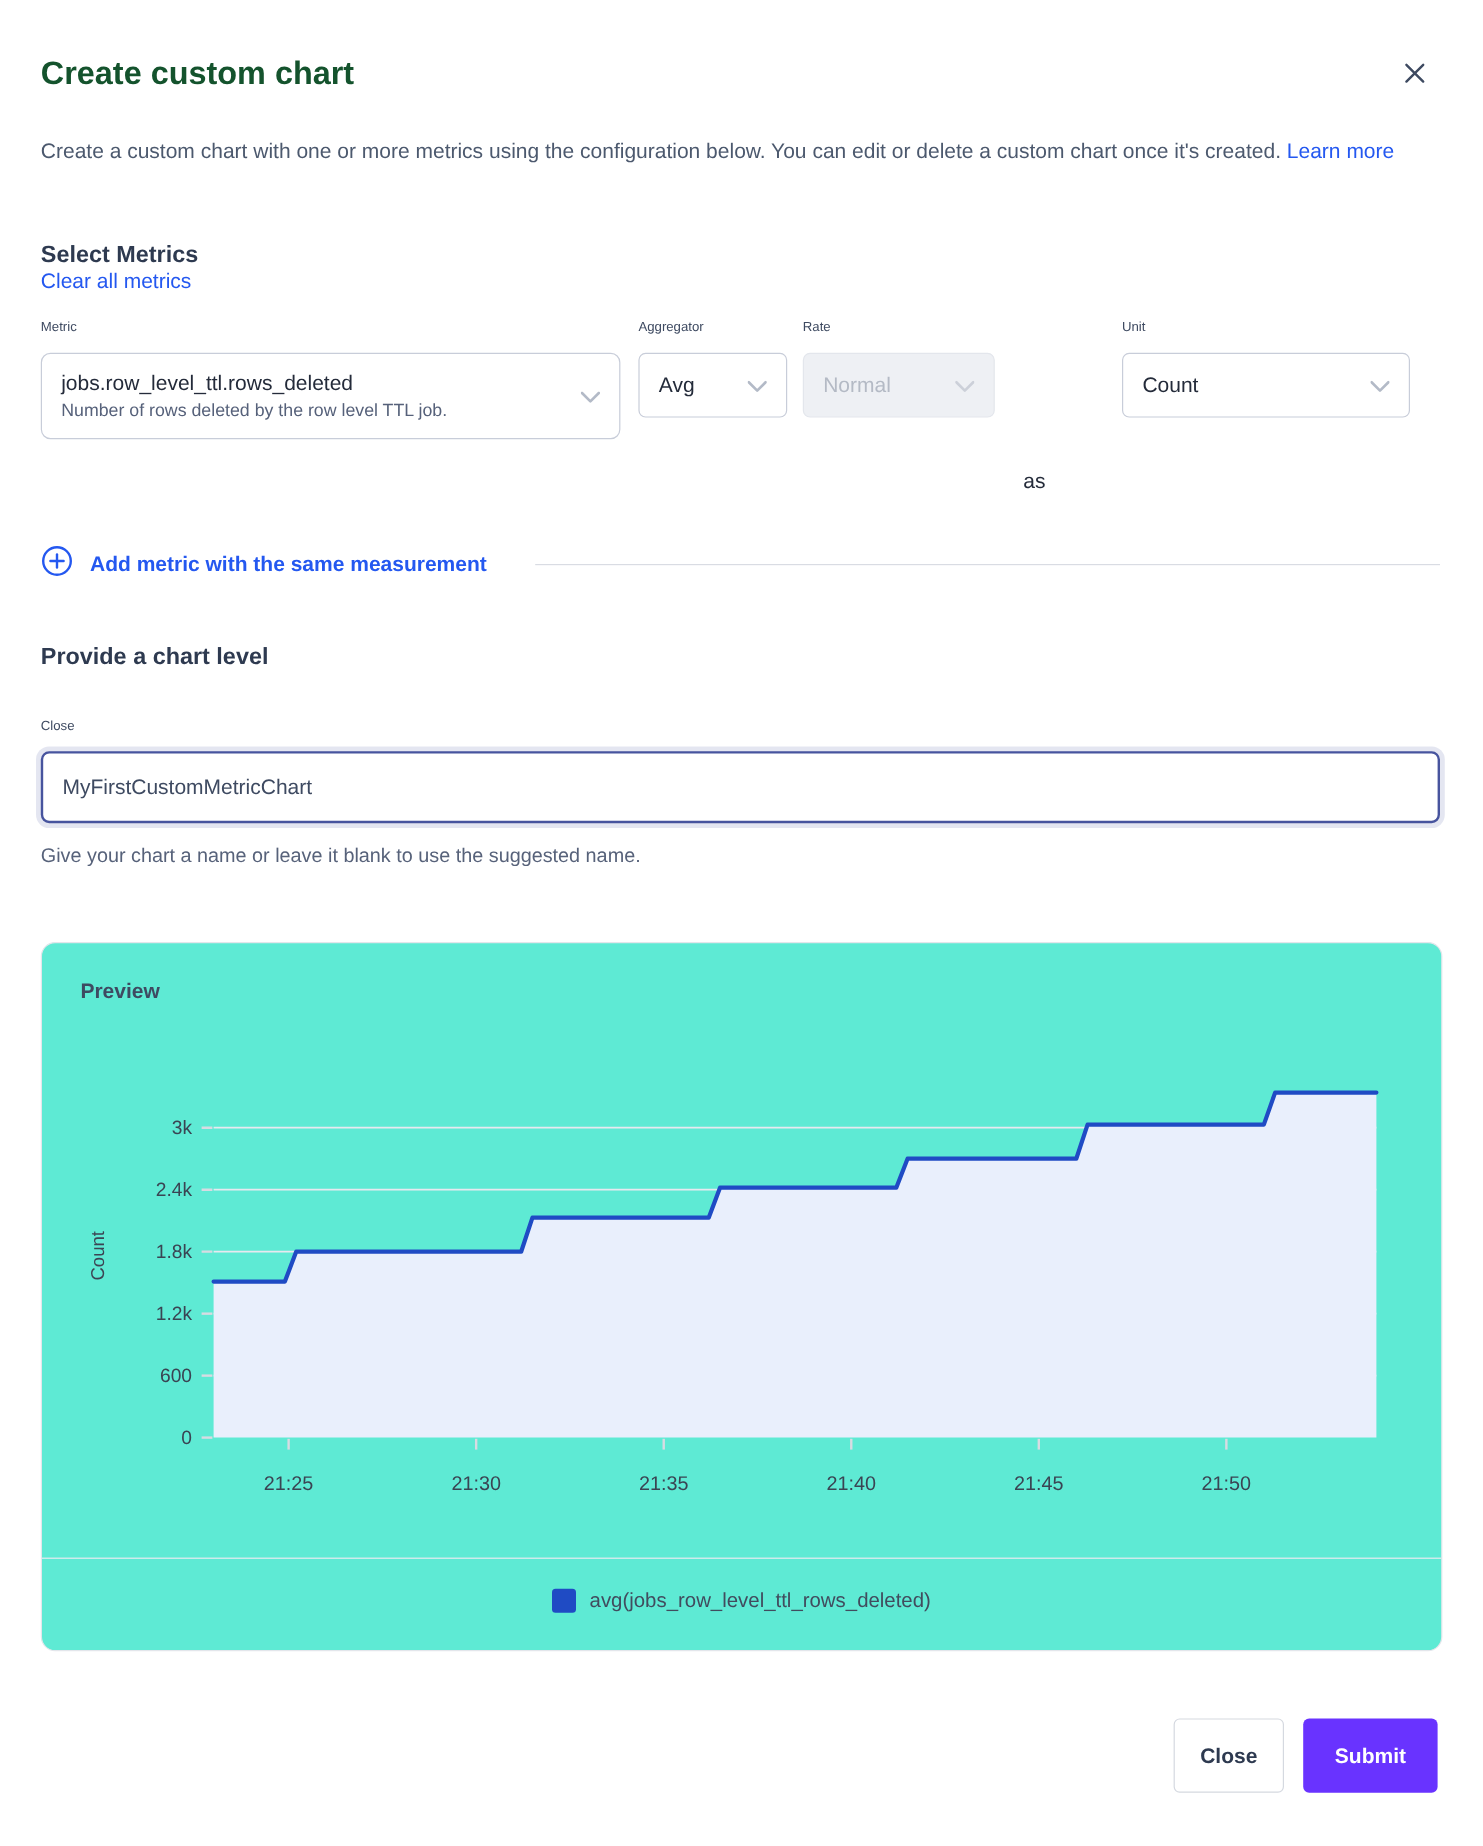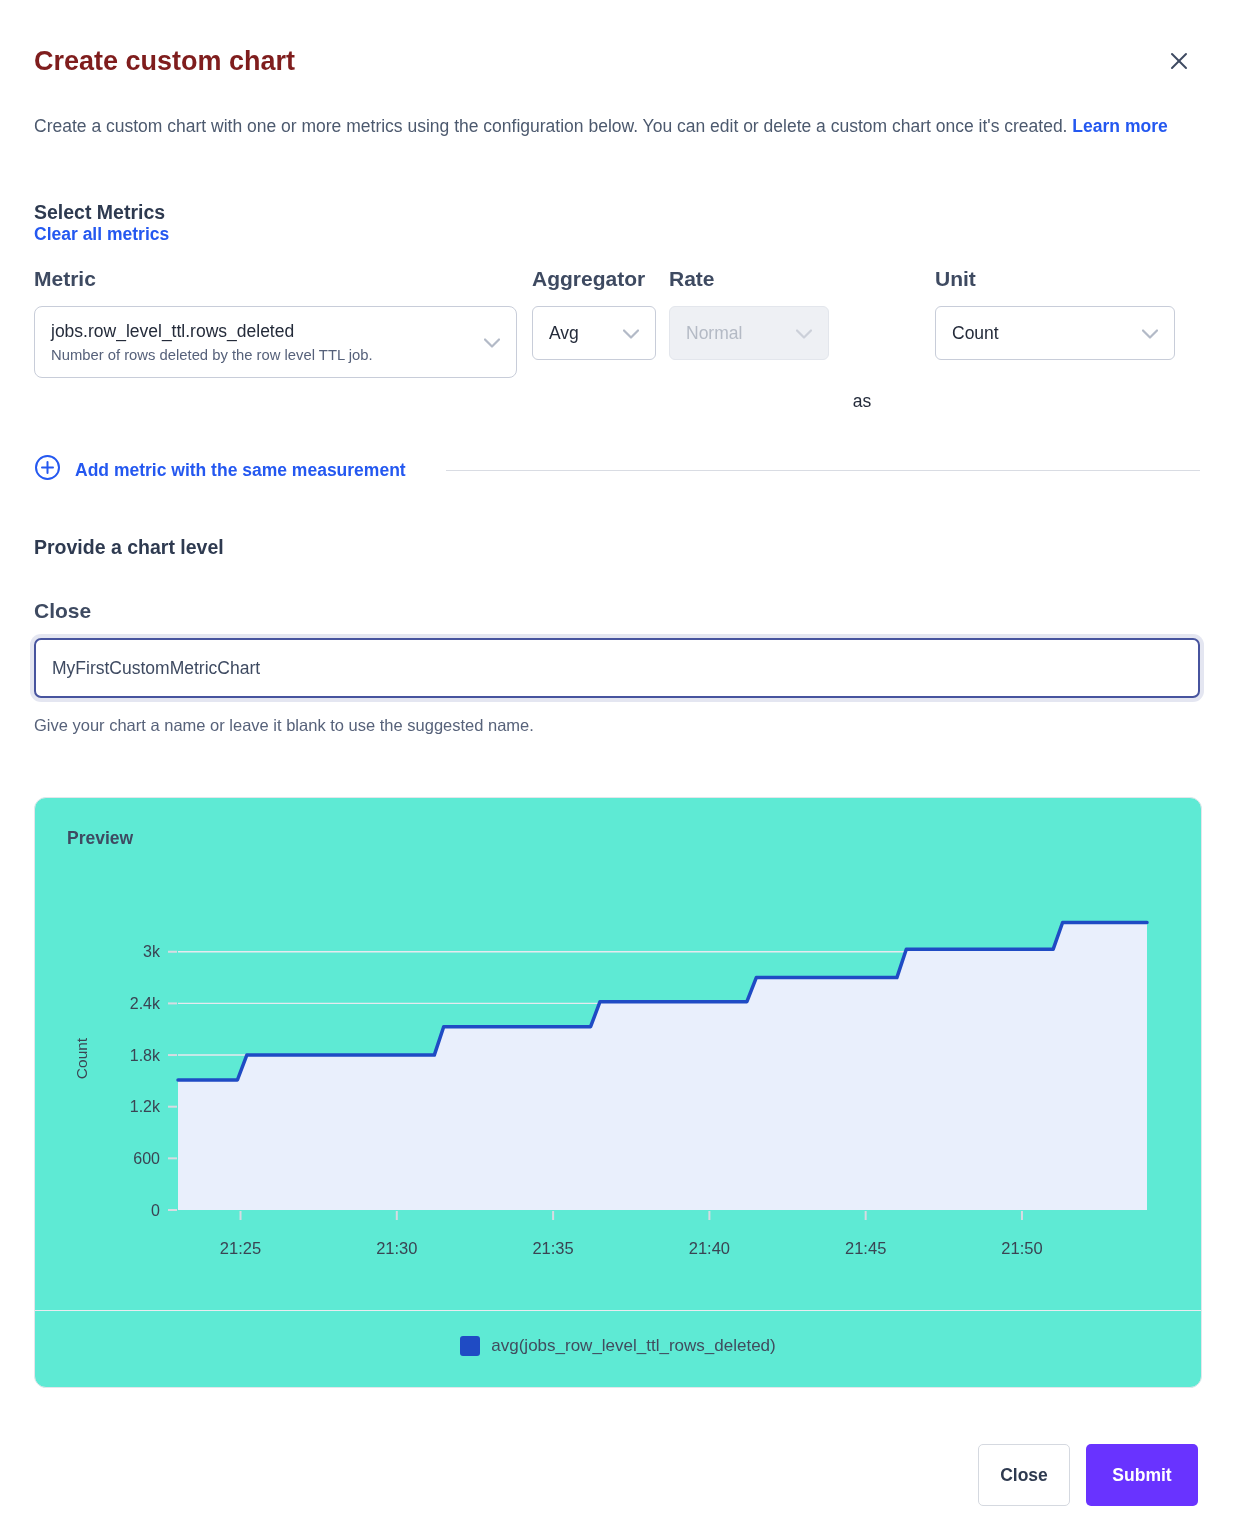--- a/index.html
+++ b/index.html
@@ -4,28 +4,28 @@
 <style>
   html,body{margin:0;padding:0;background:#ffffff;}
   body{
     width:1236px;height:1538px;
     font-family:"Liberation Sans","DejaVu Sans",sans-serif;
     color:#242c3c;box-sizing:border-box;overflow:hidden;
   }
   *{box-sizing:border-box;}
   .modal{padding:44px 36px 0 34px;width:1236px;height:1538px;background:#fff;}
   .modal-header{display:flex;align-items:flex-start;justify-content:space-between;}
-  .modal-title{font-size:27px;font-weight:bold;color:#7f1d1d;line-height:34px;margin:0;}
+  .modal-title{font-size:27px;font-weight:bold;color:#14532d;line-height:34px;margin:0;}
   .close-btn{background:none;border:none;padding:4px;cursor:pointer;margin-top:2px;margin-right:6px;}
   .description{margin:28px 0 0 0;font-size:17.5px;line-height:38px;color:#4c596e;max-width:1150px;}
-  .link{color:#2458f0;font-weight:bold;text-decoration:none;cursor:pointer;text-align:right;}
+  .link{color:#2458f0;font-weight:normal;text-decoration:none;cursor:pointer;text-align:right;}
   .section-header{margin-top:56px;display:flex;align-items:baseline;justify-content:space-between;padding-right:20px;flex-direction:column;}
   .section-heading{font-size:19.5px;font-weight:bold;color:#2e3a50;margin:0;}
   .link-md{font-size:17.5px;}
-  .field-label{font-size:21px;font-weight:bold;color:#3e4a61;margin-bottom:15px;}
+  .field-label{font-size:11px;font-weight:normal;color:#3e4a61;margin-bottom:15px;}
   .metrics-row{margin-top:22px;display:flex;align-items:flex-start;}
   .select{
     border:1px solid #c8cdd9;border-radius:6px;background:#fff;height:54px;
     display:flex;align-items:center;justify-content:space-between;
     padding:0 16px;font-size:17.5px;color:#242b3a;cursor:pointer;
   }
   .metric-field{width:483px;}
   .metric-select{height:72px;border-radius:8px;}
   .metric-texts{display:flex;flex-direction:column;justify-content:center;gap:5px;}
   .metric-value{font-size:17.5px;color:#242b3a;}

